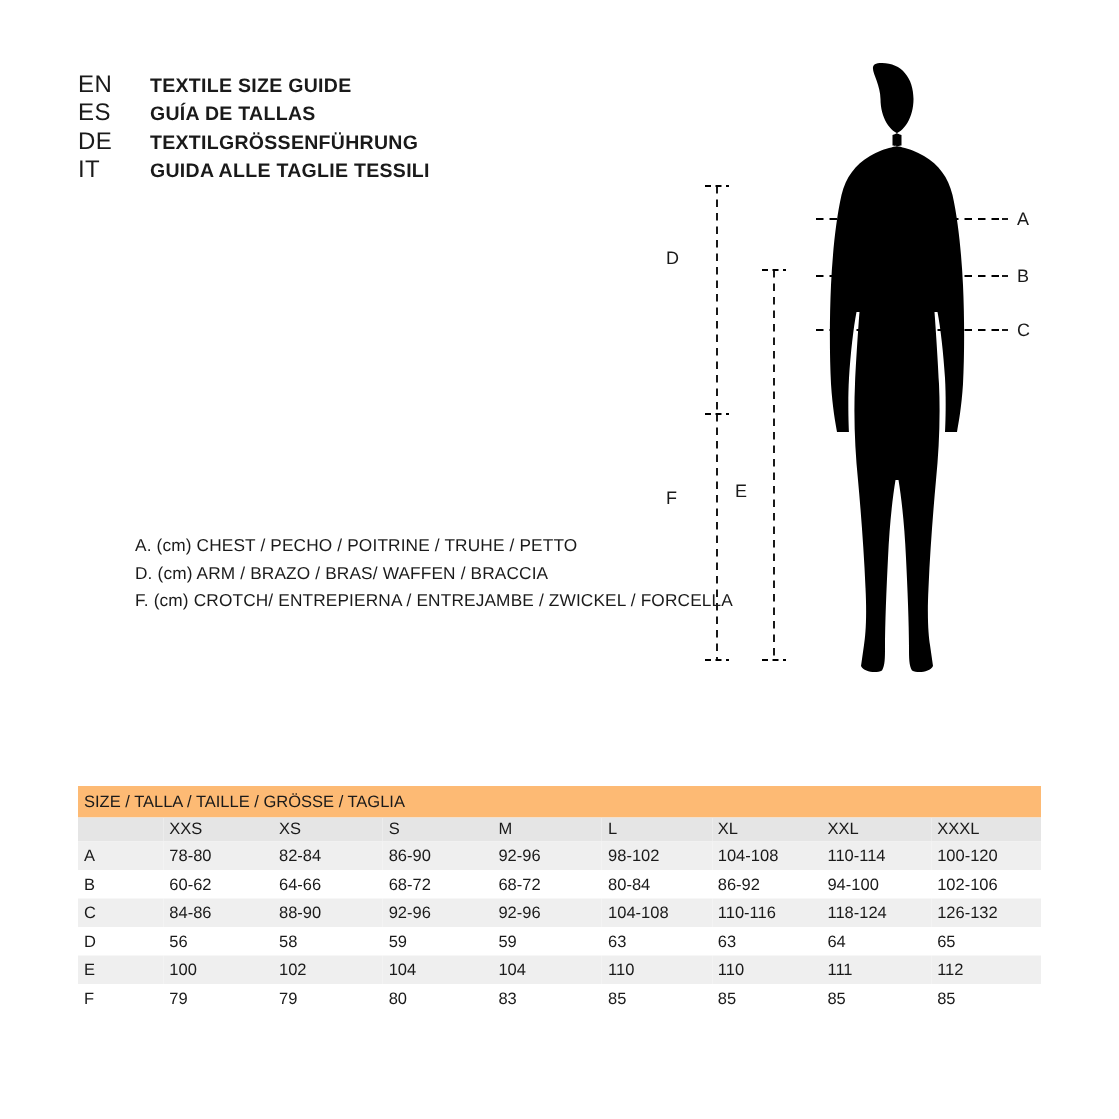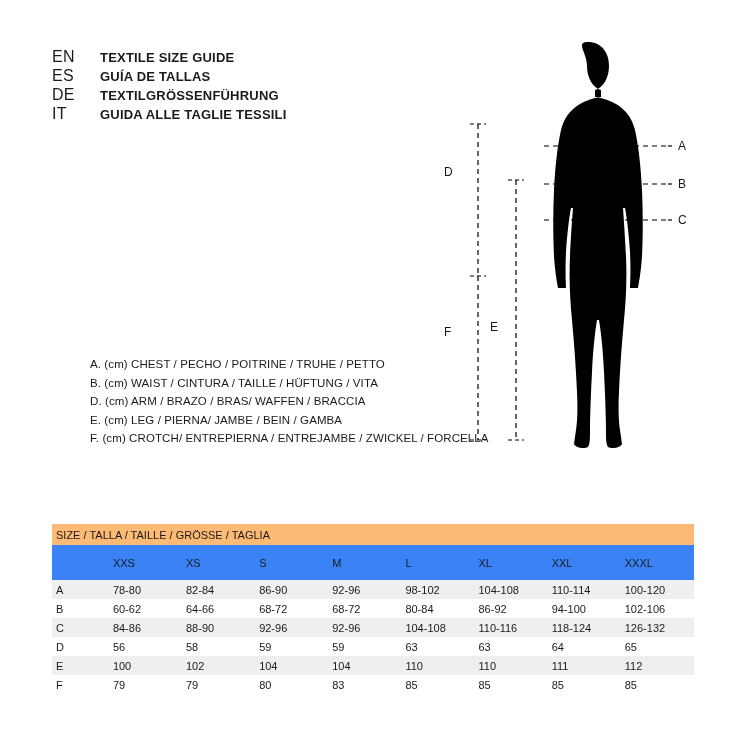--- a/index.html
+++ b/index.html
@@ -77,22 +77,22 @@
     height: 19px;
     vertical-align: middle;
   }
   .size-table .hdr-row td {
     background: #fdba74;
     font-size: 11px;
     height: 21px;
     padding-left: 4px;
   }
   .size-table .col-row td {
-    background: #3b82f6;
-    height: 35px;
+    background: #e5e5e5;
+    height: 16px;
     padding-left: 4px;
   }
   .size-table tr.shade td {
     background: #efefef;
   }
   .size-table tr.plain td {
     background: #ffffff;
   }
   .size-table td.c0 { width: 52px; padding-left: 4px; }
   .size-table td.cx { width: 68px; padding-left: 4px; }
@@ -181,23 +181,21 @@
   <span class="marker-label" style="left:258px; top:119px;">A</span>
   <span class="marker-label" style="left:258px; top:157px;">B</span>
   <span class="marker-label" style="left:258px; top:193px;">C</span>
   <span class="marker-label" style="left:24px;  top:145px;">D</span>
   <span class="marker-label" style="left:70px;  top:300px;">E</span>
   <span class="marker-label" style="left:24px;  top:305px;">F</span>
 </div>
 
 <div class="legend-block">
   <div class="legend-row">A. (cm) CHEST / PECHO / POITRINE / TRUHE / PETTO</div>
-  <div class="legend-row">B. (cm) WAIST / CINTURA / TAILLE / HÜFTUNG / VITA</div>
   <div class="legend-row">D. (cm) ARM / BRAZO / BRAS/ WAFFEN / BRACCIA</div>
-  <div class="legend-row">E. (cm) LEG / PIERNA/ JAMBE / BEIN / GAMBA</div>
   <div class="legend-row">F. (cm) CROTCH/ ENTREPIERNA / ENTREJAMBE / ZWICKEL / FORCELLA</div>
 </div>
 
 <table class="size-table">
   <tbody>
     <tr class="hdr-row">
       <td class="c0" colspan="9">SIZE / TALLA / TAILLE / GRÖSSE / TAGLIA</td>
     </tr>
     <tr class="col-row">
       <td class="c0"></td>

